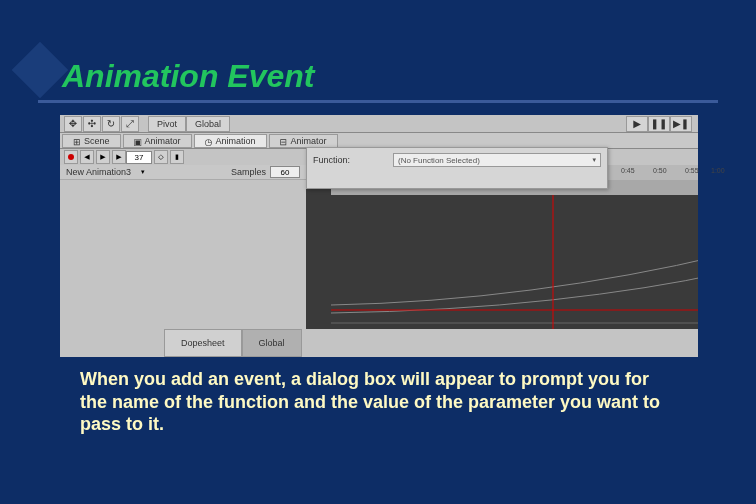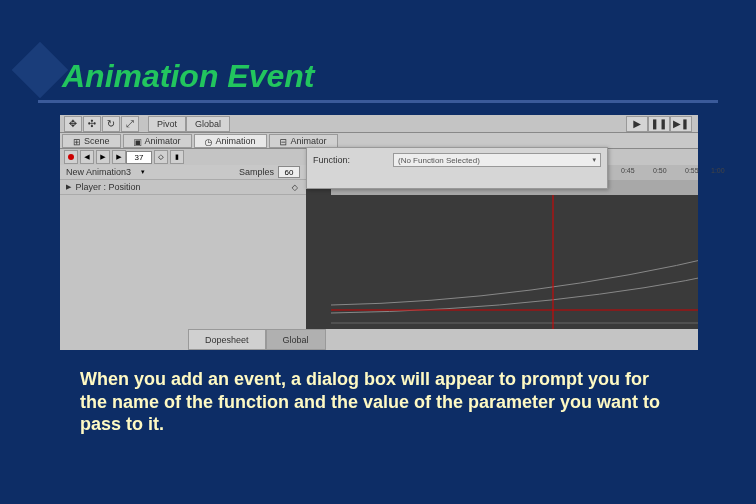--- a/index.html
+++ b/index.html
@@ -194,21 +194,21 @@
 .anim-name {
   padding: 0 6px;
   color: #333;
 }
 .samples-label {
   margin-left: auto;
   padding-right: 4px;
   color: #333;
 }
 .samples-input {
-  width: 22px;
+  width: 30px;
   height: 12px;
   margin-right: 6px;
   background: #eee;
   border: 1px solid #888;
   font-size: 8px;
   text-align: center;
 }
 .property-row {
   height: 15px;
   display: flex;
@@ -256,24 +256,23 @@
   background: #a8a8a8;
   position: relative;
 }
 .curves-area {
   height: 134px;
   background: #3a3a3a;
   position: relative;
 }
 .bottom-tabs {
   display: flex;
-  height: 21px;
+  height: 28px;
   background: #c4c4c4;
   font-size: 9px;
-  padding-left: 24px;
 }
 .bottom-tab {
   padding: 0 16px;
   border: 1px solid #999;
   background: #d0d0d0;
   display: flex;
   align-items: center;
   color: #333;
 }
 .bottom-tab.active {
@@ -417,25 +416,20 @@
     <div class="small-play">▮</div>
   </div>
 
   <div class="timeline-area">
     <div class="left-panel">
       <div class="anim-dropdown-row">
         <span class="anim-name">New Animation3</span>
         <span style="font-size:7px;margin-left:4px">▾</span>
         <span class="samples-label">Samples</span>
         <input class="samples-input" value="60" style="">
-      </div>
-      <div class="property-row">
-        <span class="tri">▶</span>
-        <span>Player : Position</span>
-        <span style="margin-left:auto;margin-right:8px;font-size:8px">◇</span>
       </div>
     </div>
 
     <div class="right-panel">
       <div class="time-ruler">
         <span class="time-tick" style="left:2px">0:00</span>
         <span class="time-tick" style="left:34px">0:05</span>
         <span class="time-tick" style="left:66px">0:10</span>
         <span class="time-tick" style="left:98px">0:15</span>
         <span class="time-tick" style="left:130px">0:20</span>

